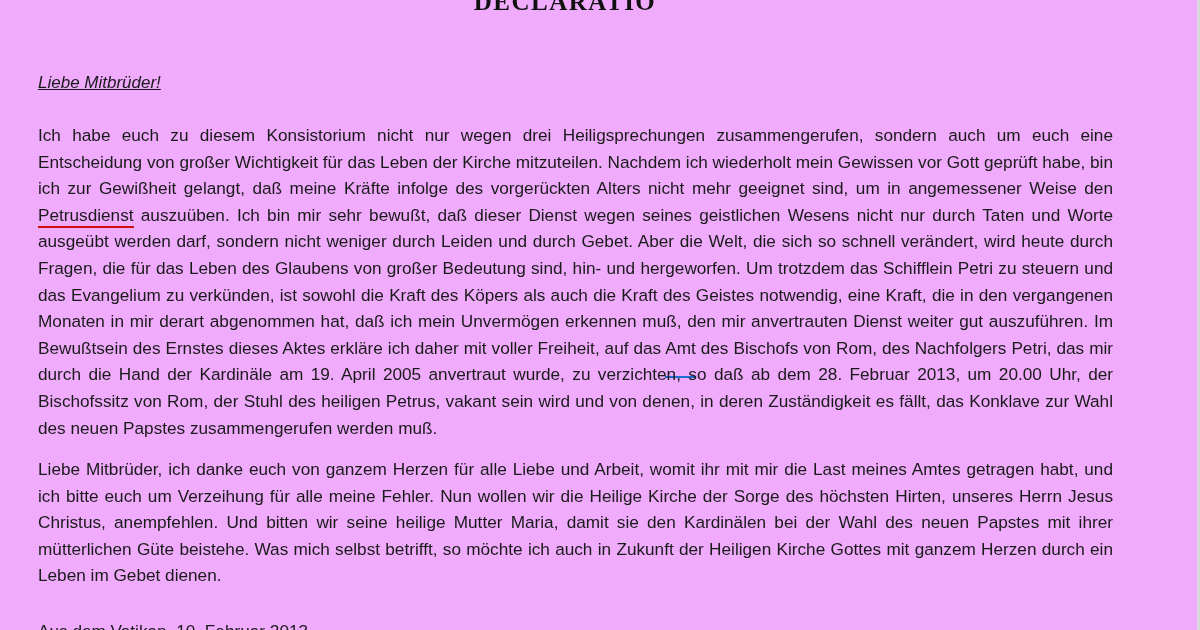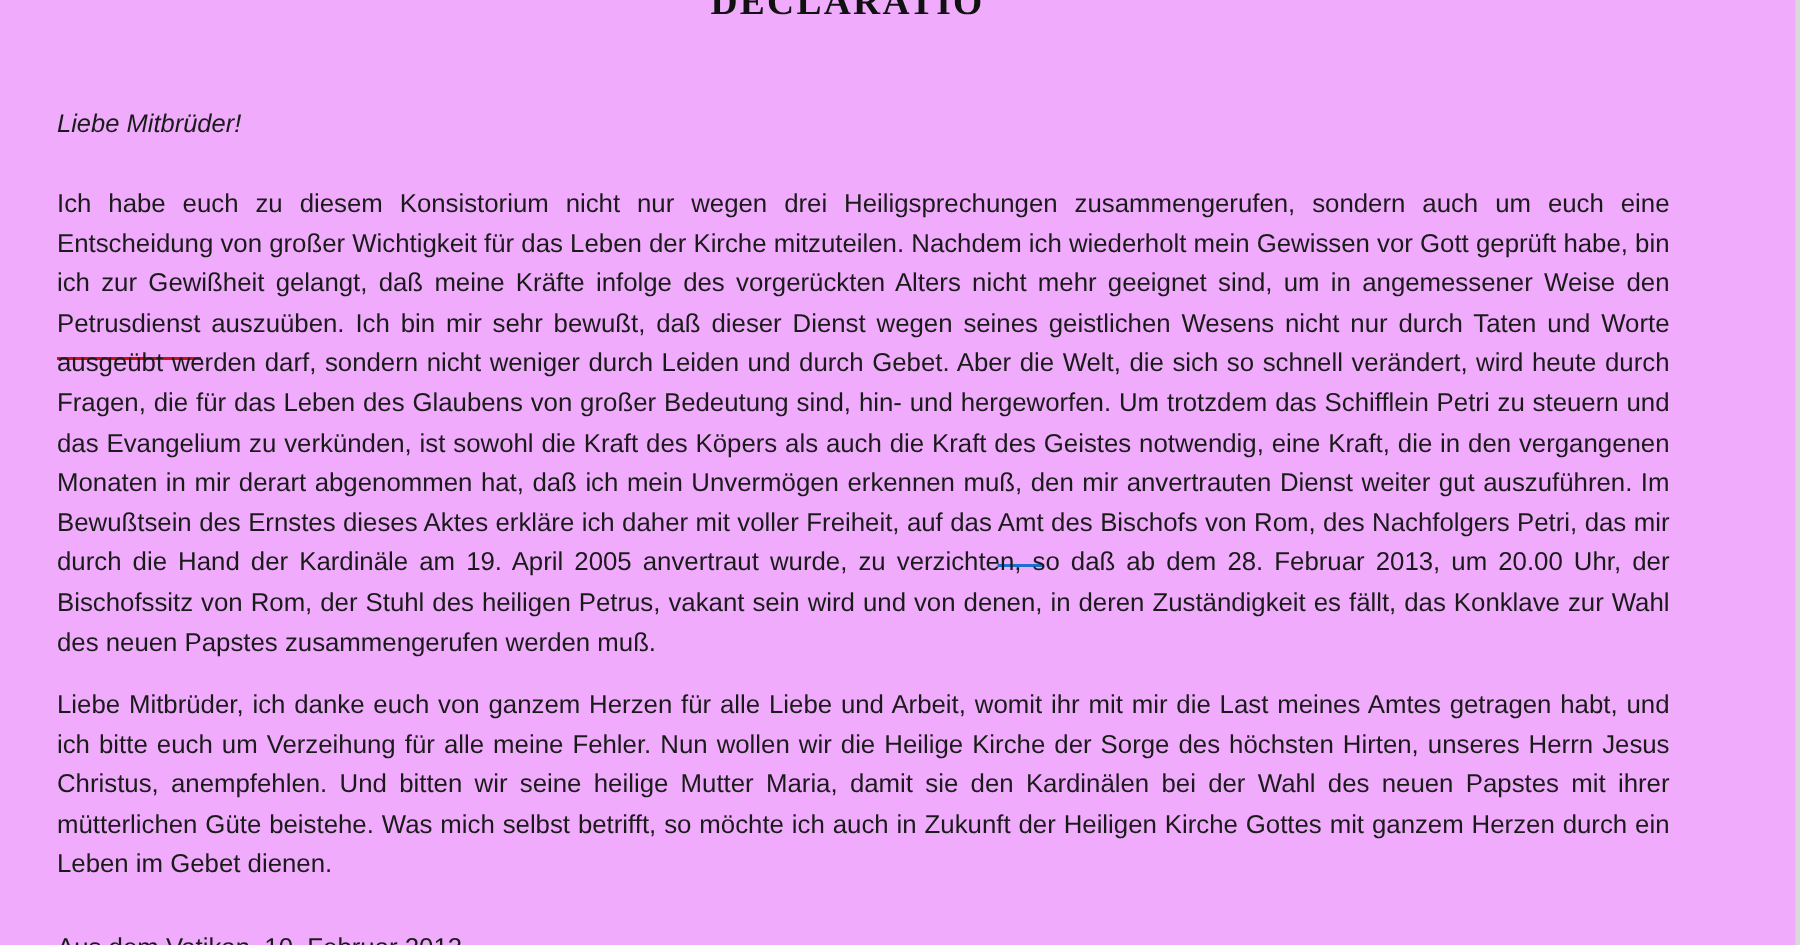--- a/index.html
+++ b/index.html
@@ -59,38 +59,39 @@
     white-space: nowrap;
   }
 
   .salutation {
     position: absolute;
     top: 73px;
     left: 38px;
     font-style: italic;
     font-size: 17px;
     color: #1a1a1a;
+    text-decoration: underline;
   }
 
   .body-text {
     position: absolute;
     left: 38px;
     width: 1075px;
     font-size: 17.2px;
     line-height: 26.6px;
     text-align: justify;
     color: #1a1a1a;
   }
   .para-1 { top: 122px; }
   .para-2 { top: 456px; }
   .signoff { top: 618px; }
 
   .u-red {
     border-bottom: 2.5px solid #cc1111;
-    padding-bottom: 13px;
+    padding-bottom: 1px;
   }
   .u-blue {
     border-bottom: 2.5px solid #1f6fd0;
     padding-bottom: 18px;
   }
 </style>
 </head>
 <body>
 
 <div class="page">

